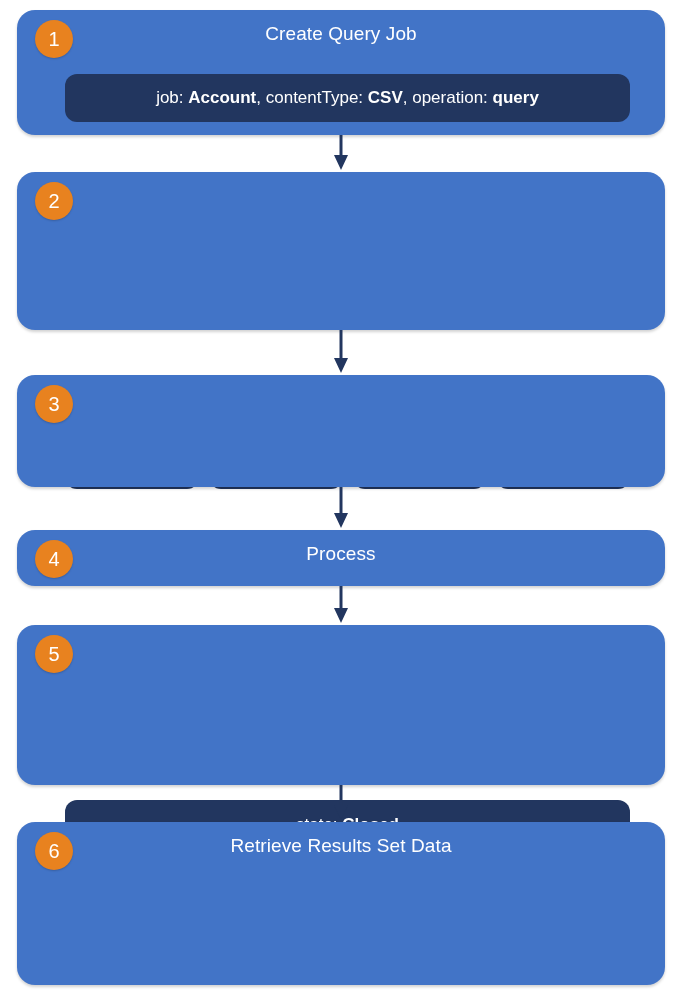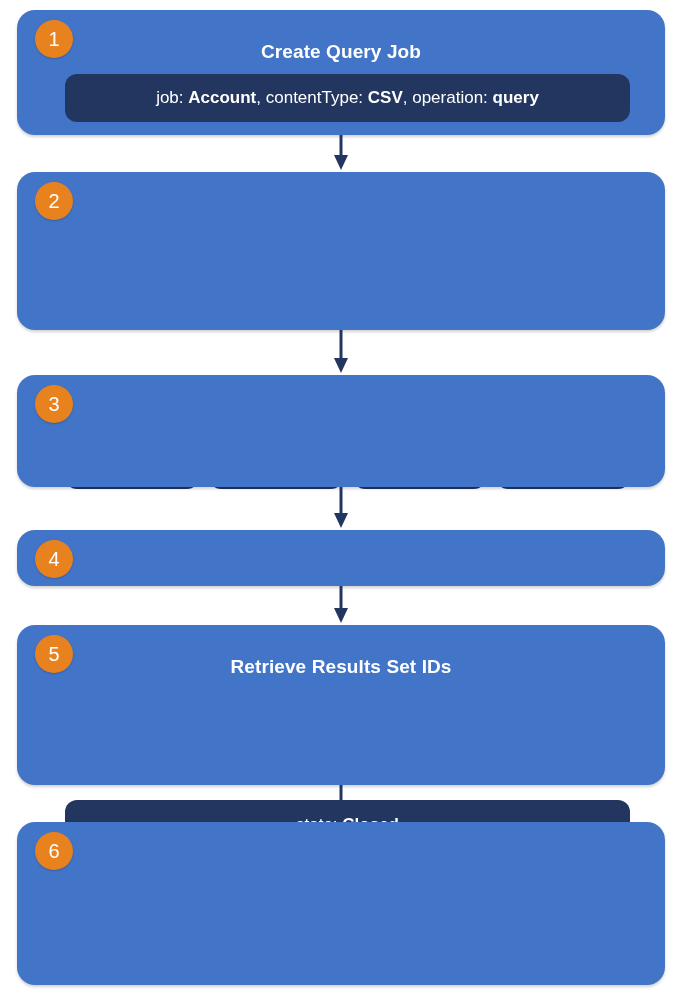--- a/index.html
+++ b/index.html
@@ -48,23 +48,23 @@
     font-weight: 400;
     z-index: 4;
     box-shadow: 0 1px 2px rgba(0,0,0,0.18);
   }
 
   .step-title {
     position: relative;
     text-align: center;
     color: #ffffff;
     font-size: 19px;
-    font-weight: 700;
+    font-weight: 400;
     line-height: 1;
-    padding-top: 32px;
+    padding-top: 14px;
     z-index: 2;
     letter-spacing: 0.1px;
   }
 
   
   .inner-box {
     background: #22365f;
     border-radius: 12px;
     box-sizing: border-box;
     color: #ffffff;
@@ -203,40 +203,41 @@
 
   <div class="arrow" id="arrow-3">
     <svg width="18" height="43" viewBox="0 0 18 43">
       <line x1="9" y1="0" x2="9" y2="28" stroke="#22365f" stroke-width="3"></line>
       <polygon points="2,26 16,26 9,41" fill="#22365f"></polygon>
     </svg>
   </div>
 
   <div class="step" id="step-4">
     <div class="step-badge">4</div>
+    <div class="step-title">Process</div>
   </div>
 
   <div class="arrow" id="arrow-4">
     <svg width="18" height="39" viewBox="0 0 18 39">
       <line x1="9" y1="0" x2="9" y2="24" stroke="#22365f" stroke-width="3"></line>
       <polygon points="2,22 16,22 9,37" fill="#22365f"></polygon>
     </svg>
   </div>
 
   <div class="step" id="step-5">
     <div class="step-badge">5</div>
-    <div class="step-title">Retrieve Results Set IDs</div>
 
   </div>
 
   <div class="arrow" id="arrow-5">
     <svg width="18" height="37" viewBox="0 0 18 37">
       <line x1="9" y1="0" x2="9" y2="22" stroke="#22365f" stroke-width="3"></line>
       <polygon points="2,20 16,20 9,35" fill="#22365f"></polygon>
     </svg>
   </div>
 
   <div class="step" id="step-6">
     <div class="step-badge">6</div>
+    <div class="step-title">Retrieve Results Set Data</div>
 
   </div>
 
 </div>
 
 </body></html>

